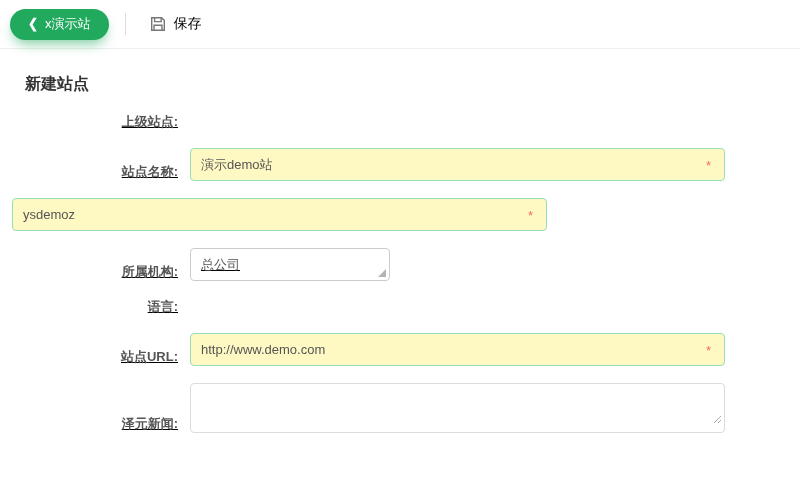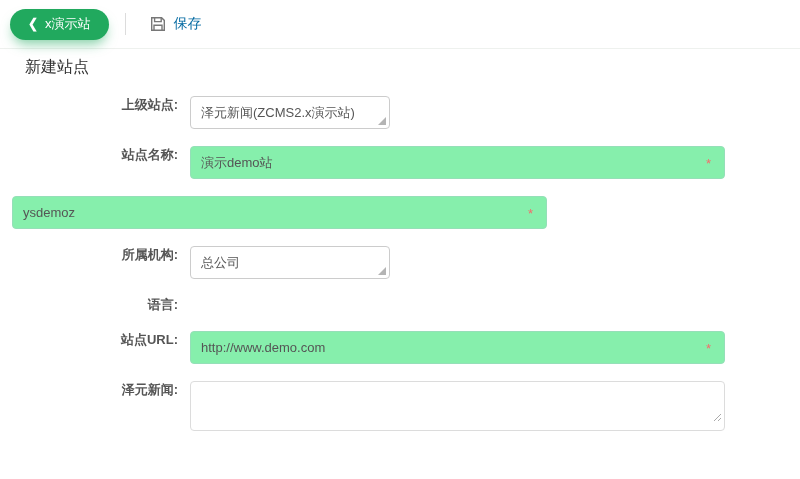--- a/index.html
+++ b/index.html
@@ -19,47 +19,47 @@
     background:#21a95e; color:#fff; border:none; cursor:pointer;
     height:31px; padding:0 18px; border-radius:16px; font-size:13px;
     font-family:inherit;
     box-shadow:0 7px 12px -3px rgba(33,169,94,.55);
   }
   .chev { display:inline-block; font-size:12px; font-weight:bold; line-height:1; transform:scaleY(1.1); }
   .vdiv { width:1px; height:22px; background:#dcdcdc; margin:0 24px 0 16px; }
   .btn-save {
     display:inline-flex; align-items:center; gap:8px;
     background:none; border:none; cursor:pointer; padding:0;
-    color:#0369a1; font-size:14px; font-family:inherit;
+    color:#000000; font-size:14px; font-family:inherit;
   }
   .btn-save svg { display:block; }
   
   .page-title {
-    margin:8px 0 0 25px; font-size:16px; font-weight:normal; color:#333;
+    margin:25px 0 0 25px; font-size:16px; font-weight:bold; color:#333;
   }
   .form { margin-top:18px; }
-  .frow { display:flex; align-items:flex-start; margin-bottom:17px; }
+  .frow { display:flex; align-items:flex-end; margin-bottom:17px;text-decoration:underline; }
   .flabel {
     flex:none; width:178px; text-align:right;
     font-size:13px; font-weight:bold; color:#555;
   }
   .ctrl { position:relative; margin-left:12px; }
   .sel {
     width:200px; height:33px; border:1px solid #cccccc; border-radius:4px;
     background:#fff; display:flex; align-items:center; padding:0 10px;
     font-size:13px; color:#555; cursor:pointer; position:relative; overflow:hidden;
   }
   .corner-grip {
     position:absolute; right:3px; bottom:3px; width:0; height:0;
     border-left:8px solid transparent; border-bottom:8px solid #b4b4b4;
   }
   .txt {
     width:535px; height:33px; border:1px solid #95dfb8; border-radius:4px;
     padding:0 28px 0 10px; font-size:13px; color:#555; outline:none;
-    font-family:inherit; background:#86efac;
+    font-family:inherit; background:#fef9c3;
   }
   .req {
     position:absolute; right:14px; top:50%; transform:translateY(-45%);
     color:#f56c6c; font-size:13px; line-height:1;
   }
   .ta {
     width:535px; height:50px; border:1px solid #dcdcdc; border-radius:4px;
     padding:6px 10px; font-size:13px; color:#555; outline:none; resize:none;
     font-family:inherit; display:block; background:#fff;
   }
@@ -85,26 +85,20 @@
     <span>保存</span>
   </button>
 </div>
 
 <div class="page-title">新建站点</div>
 
 <div class="form">
 
   <div class="frow">
     <div class="flabel">上级站点:</div>
-    <div class="ctrl">
-      <div class="sel">
-        <span>泽元新闻(ZCMS2.x演示站)</span>
-        <span class="corner-grip"></span>
-      </div>
-    </div>
   </div>
 
   <div class="frow">
     <div class="flabel">站点名称:</div>
     <div class="ctrl">
       <input class="txt" type="text" value="演示demo站" style="">
       <span class="req">*</span>
     </div>
   </div>
 

